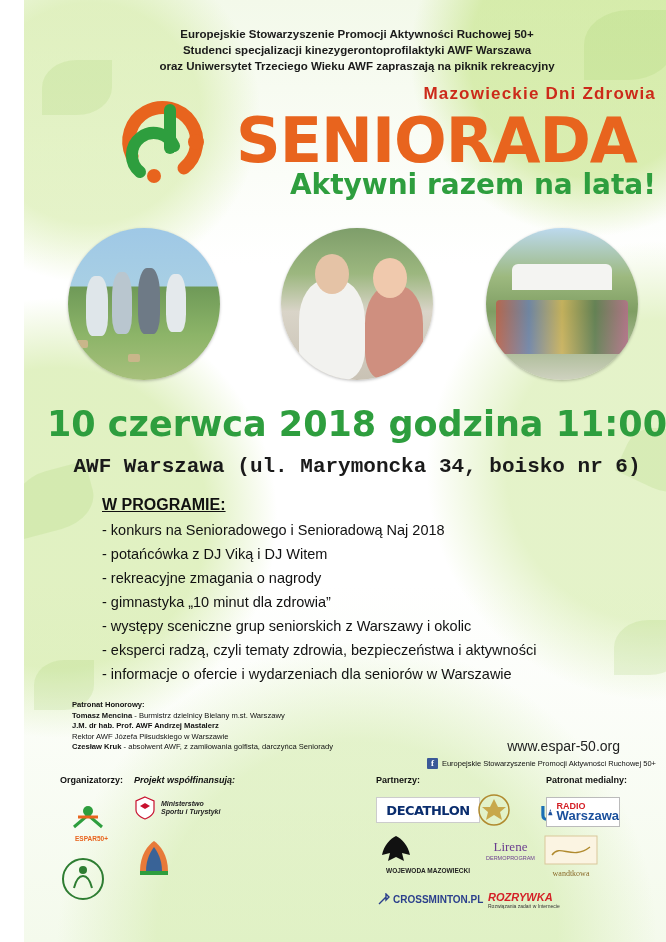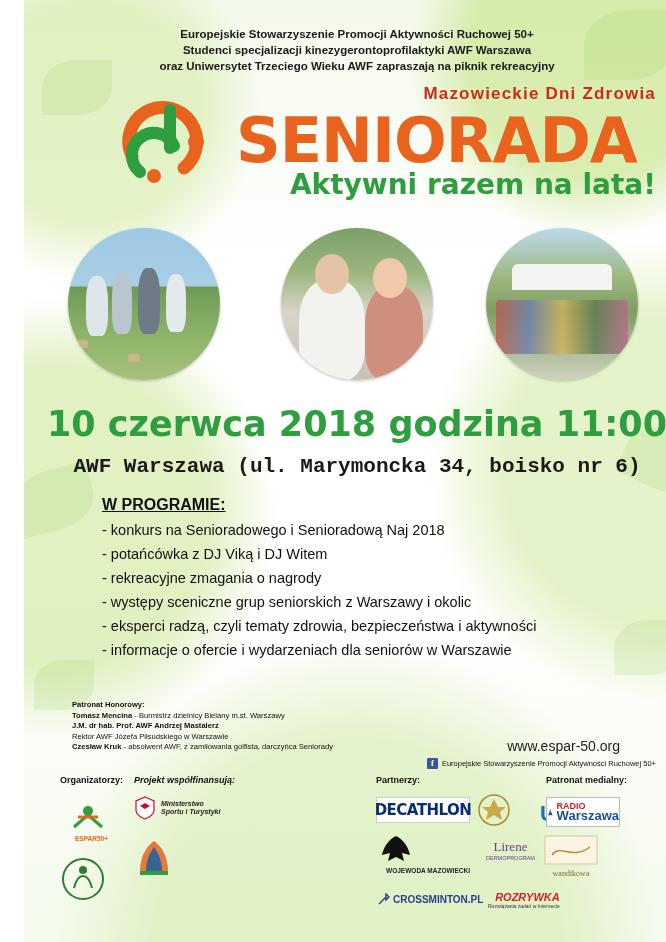--- a/index.html
+++ b/index.html
@@ -104,22 +104,22 @@
   }
   .sponsors { position:absolute; top: 775px; left:0; width:666px; height:167px; }
   .sp-head { font-size: 9px; font-weight:bold; color:#111; }
   .col { position:absolute; }
   .c1 { left: 36px; top: 0; }
   .c2 { left: 110px; top: 0; font-style: italic; }
   .c3 { left: 352px; top: 0; }
   .c4 { left: 522px; top: 0; }
   .espar-txt { font-size:6.5px; font-weight:bold; color:#e8641e; text-align:center; }
   .decathlon {
-    width: 94px; height: 26px; background:#fff; border:1px solid #ccc;
-    color:#0a2d6e; font-weight:bold; font-size:15px; letter-spacing:-0.5px;
+    width: 104px; height: 26px; background:#fff; border:1px solid #ccc;
+    color:#0a2d6e; font-weight:bold; font-size:13px; letter-spacing:-0.5px;
     display:flex; align-items:center; justify-content:center;
     font-family:"DejaVu Sans", sans-serif;
   }
   .uke { color:#1a6fb5; font-weight:bold; font-size:22px; letter-spacing:1px; }
   .lirene { color:#6a3d8f; font-size:13px; font-family:"Liberation Serif", serif; }
   .small-cap { font-size:6.5px; color:#222; text-align:center; font-weight:bold; }
   .radio-box {
     width:74px;height:30px;background:#fff;border:1px solid #bbb;
     display:flex;align-items:center;justify-content:center;gap:3px;
   }
@@ -184,20 +184,21 @@
   </div>
 
   <div class="date">10 czerwca 2018 godzina 11:00</div>
   <div class="place">AWF Warszawa (ul. Marymoncka 34, boisko nr 6)</div>
 
   <div class="program-title">W PROGRAMIE:</div>
   <div class="program-list">
     <div>- konkurs na Senioradowego i Senioradową Naj 2018</div>
     <div>- potańcówka z DJ Viką i DJ Witem</div>
     <div>- rekreacyjne zmagania o nagrody</div>
+    <div>- gimnastyka „10 minut dla zdrowia”</div>
     <div>- występy sceniczne grup seniorskich z Warszawy i okolic</div>
     <div>- eksperci radzą, czyli tematy zdrowia, bezpieczeństwa i aktywności</div>
     <div>- informacje o ofercie i wydarzeniach dla seniorów w Warszawie</div>
   </div>
 
   <div class="patronat">
     <div class="hd">Patronat Honorowy:</div>
     <div><span class="nm">Tomasz Mencina</span>
          <span>- Burmistrz dzielnicy Bielany m.st. Warszawy</span></div>
     <div><span class="nm">J.M. dr hab. Prof. AWF Andrzej Mastalerz</span></div>
@@ -279,21 +280,21 @@
             <path d="M8 20 C16 8, 28 26, 46 12" fill="none" stroke="#b08a2e" stroke-width="1.4"></path>
           </svg>
           <div class="wandkowa">wandtkowa</div>
         </div>
         <div style="position:absolute;left:2px;top:100px;display:flex;align-items:center;gap:3px;">
           <svg width="12" height="12" viewBox="0 0 12 12">
             <path d="M1 11 L8 4 M8 1 L11 4 L8 7 Z" stroke="#2b3f8c" stroke-width="1.4" fill="none"></path>
           </svg>
           <span class="crossm">CROSSMINTON.PL</span>
         </div>
-        <div style="position:absolute;left:112px;top:98px;text-align:right;">
+        <div style="position:absolute;left:112px;top:98px;text-align:left;">
           <div class="rozrywka">ROZRYWKA</div>
           <div style="font-size:5px;color:#333;">Rozwiązania zadań w Internecie</div>
         </div>
       </div>
     </div>
 
     <div class="col c4">
       <div class="sp-head">Patronat medialny:</div>
       <div class="radio-box" style="margin-top:12px;">
         <svg width="18" height="20" viewBox="0 0 18 20">

